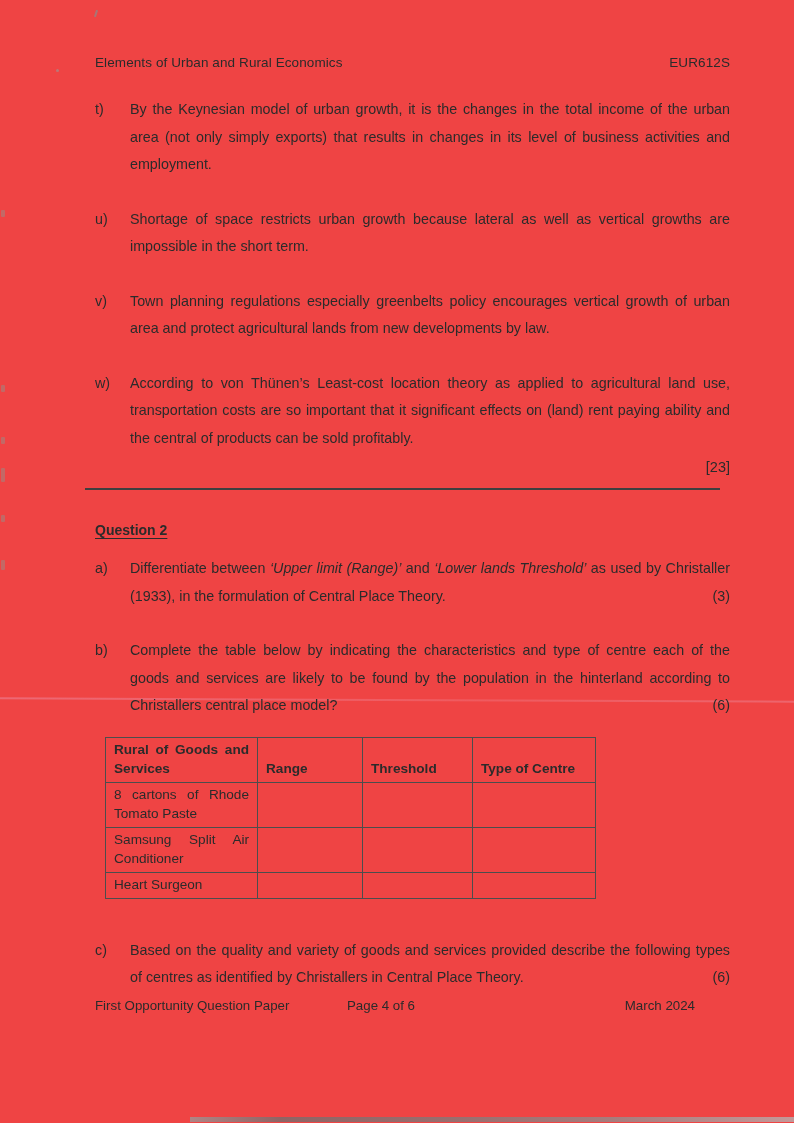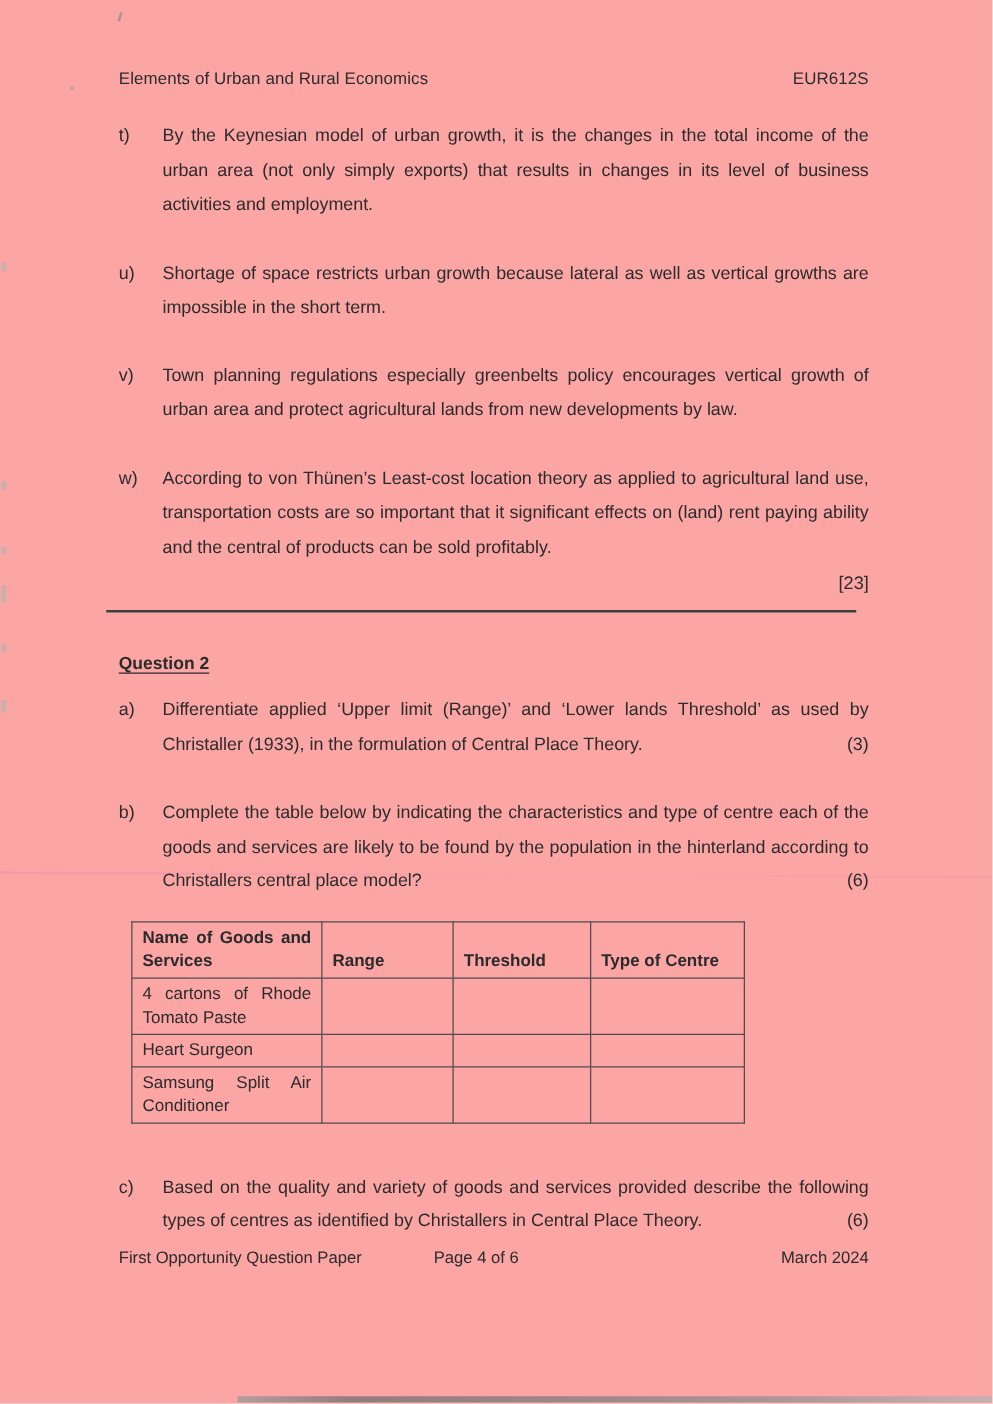--- a/index.html
+++ b/index.html
@@ -1,24 +1,24 @@
 <!DOCTYPE html>
 <html><head>
 <meta charset="utf-8">
 <style>
   html,body{margin:0;padding:0;background:#ffffff;}
   .page{
     position:relative;
     width:794px;height:1123px;
-    background:#fca5a5;
+    background:#ef4444;
     font-family:"Liberation Sans", sans-serif;
     color:#2b2b2b;
     overflow:hidden;
     box-sizing:border-box;
-    padding:55px 99px 0 95px;
+    padding:55px 64px 0 95px;
   }
   .header-row{
     display:flex;justify-content:space-between;align-items:baseline;
     font-size:13.5px;letter-spacing:.1px;margin-bottom:26px;
   }
   .item{display:flex;line-height:27.5px;font-size:14.3px;margin-bottom:27px;}
   .item-label{width:35px;flex:0 0 35px;}
   .item-body{flex:1;text-align:justify;position:relative;}
   .item-body p{margin:0;}
   .statement-w{margin-bottom:2px;}
@@ -26,21 +26,21 @@
     text-align:right;font-weight:normal;font-size:14.5px;line-height:27px;
   }
   .divider{
     border:none;border-top:2px solid #3f3f3f;margin:7px 0 0 -10px;width:100%;
   }
   .q-heading{
     margin-top:32px;margin-bottom:17px;
     font-weight:bold;font-size:14px;
     text-decoration:underline;text-underline-offset:3px;
   }
-  .italic{}
+  .italic{font-style:italic;}
   .marks{
     position:absolute;right:0;bottom:0;text-align:right;
   }
   .tbl-wrap{margin:17px 0 0 10px;}
   table.goods{
     border-collapse:collapse;table-layout:fixed;
     font-size:13.6px;line-height:19.5px;
   }
   table.goods th, table.goods td{
     border:1.6px solid #4d4d4d;
@@ -127,21 +127,21 @@
 
   <div class="total-marks">[23]</div>
 
   <hr class="divider">
 
   <div class="q-heading">Question 2</div>
 
   <div class="item">
     <span class="item-label">a)</span>
     <div class="item-body">
-      <p><span>Differentiate applied </span><span class="italic">‘Upper limit (Range)’</span><span> and </span><span class="italic">‘Lower lands Threshold’</span><span> as used by Christaller (1933), in the formulation of Central Place Theory.</span></p>
+      <p><span>Differentiate between </span><span class="italic">‘Upper limit (Range)’</span><span> and </span><span class="italic">‘Lower lands Threshold’</span><span> as used by Christaller (1933), in the formulation of Central Place Theory.</span></p>
       <span class="marks">(3)</span>
     </div>
   </div>
 
   <div class="item" style="margin-bottom:0">
     <span class="item-label">b)</span>
     <div class="item-body">
       <p>Complete the table below by indicating the characteristics and type of centre each of the goods and services are likely to be found by the population in the hinterland according to Christallers central place model?</p>
       <span class="marks">(6)</span>
     </div>
@@ -150,41 +150,41 @@
   <div class="tbl-wrap">
     <table class="goods">
       <colgroup>
           <col style="width:152px">
           <col style="width:105px">
           <col style="width:110px">
           <col style="width:123px">
         </colgroup>
       <thead>
         <tr>
-          <th class="c1">Name of Goods and Services</th>
+          <th class="c1">Rural of Goods and Services</th>
           <th>Range</th>
           <th>Threshold</th>
           <th>Type of Centre</th>
         </tr>
       </thead>
       <tbody>
         <tr>
-          <td class="c1">4 cartons of Rhode Tomato Paste</td>
+          <td class="c1">8 cartons of Rhode Tomato Paste</td>
+          <td></td>
+          <td></td>
+          <td></td>
+        </tr>
+        <tr>
+          <td class="c1">Samsung Split Air Conditioner</td>
           <td></td>
           <td></td>
           <td></td>
         </tr>
         <tr>
           <td class="c1">Heart Surgeon</td>
-          <td></td>
-          <td></td>
-          <td></td>
-        </tr>
-        <tr>
-          <td class="c1">Samsung Split Air Conditioner</td>
           <td></td>
           <td></td>
           <td></td>
         </tr>
       </tbody>
     </table>
   </div>
 
   <div class="item part-c">
     <span class="item-label">c)</span>

